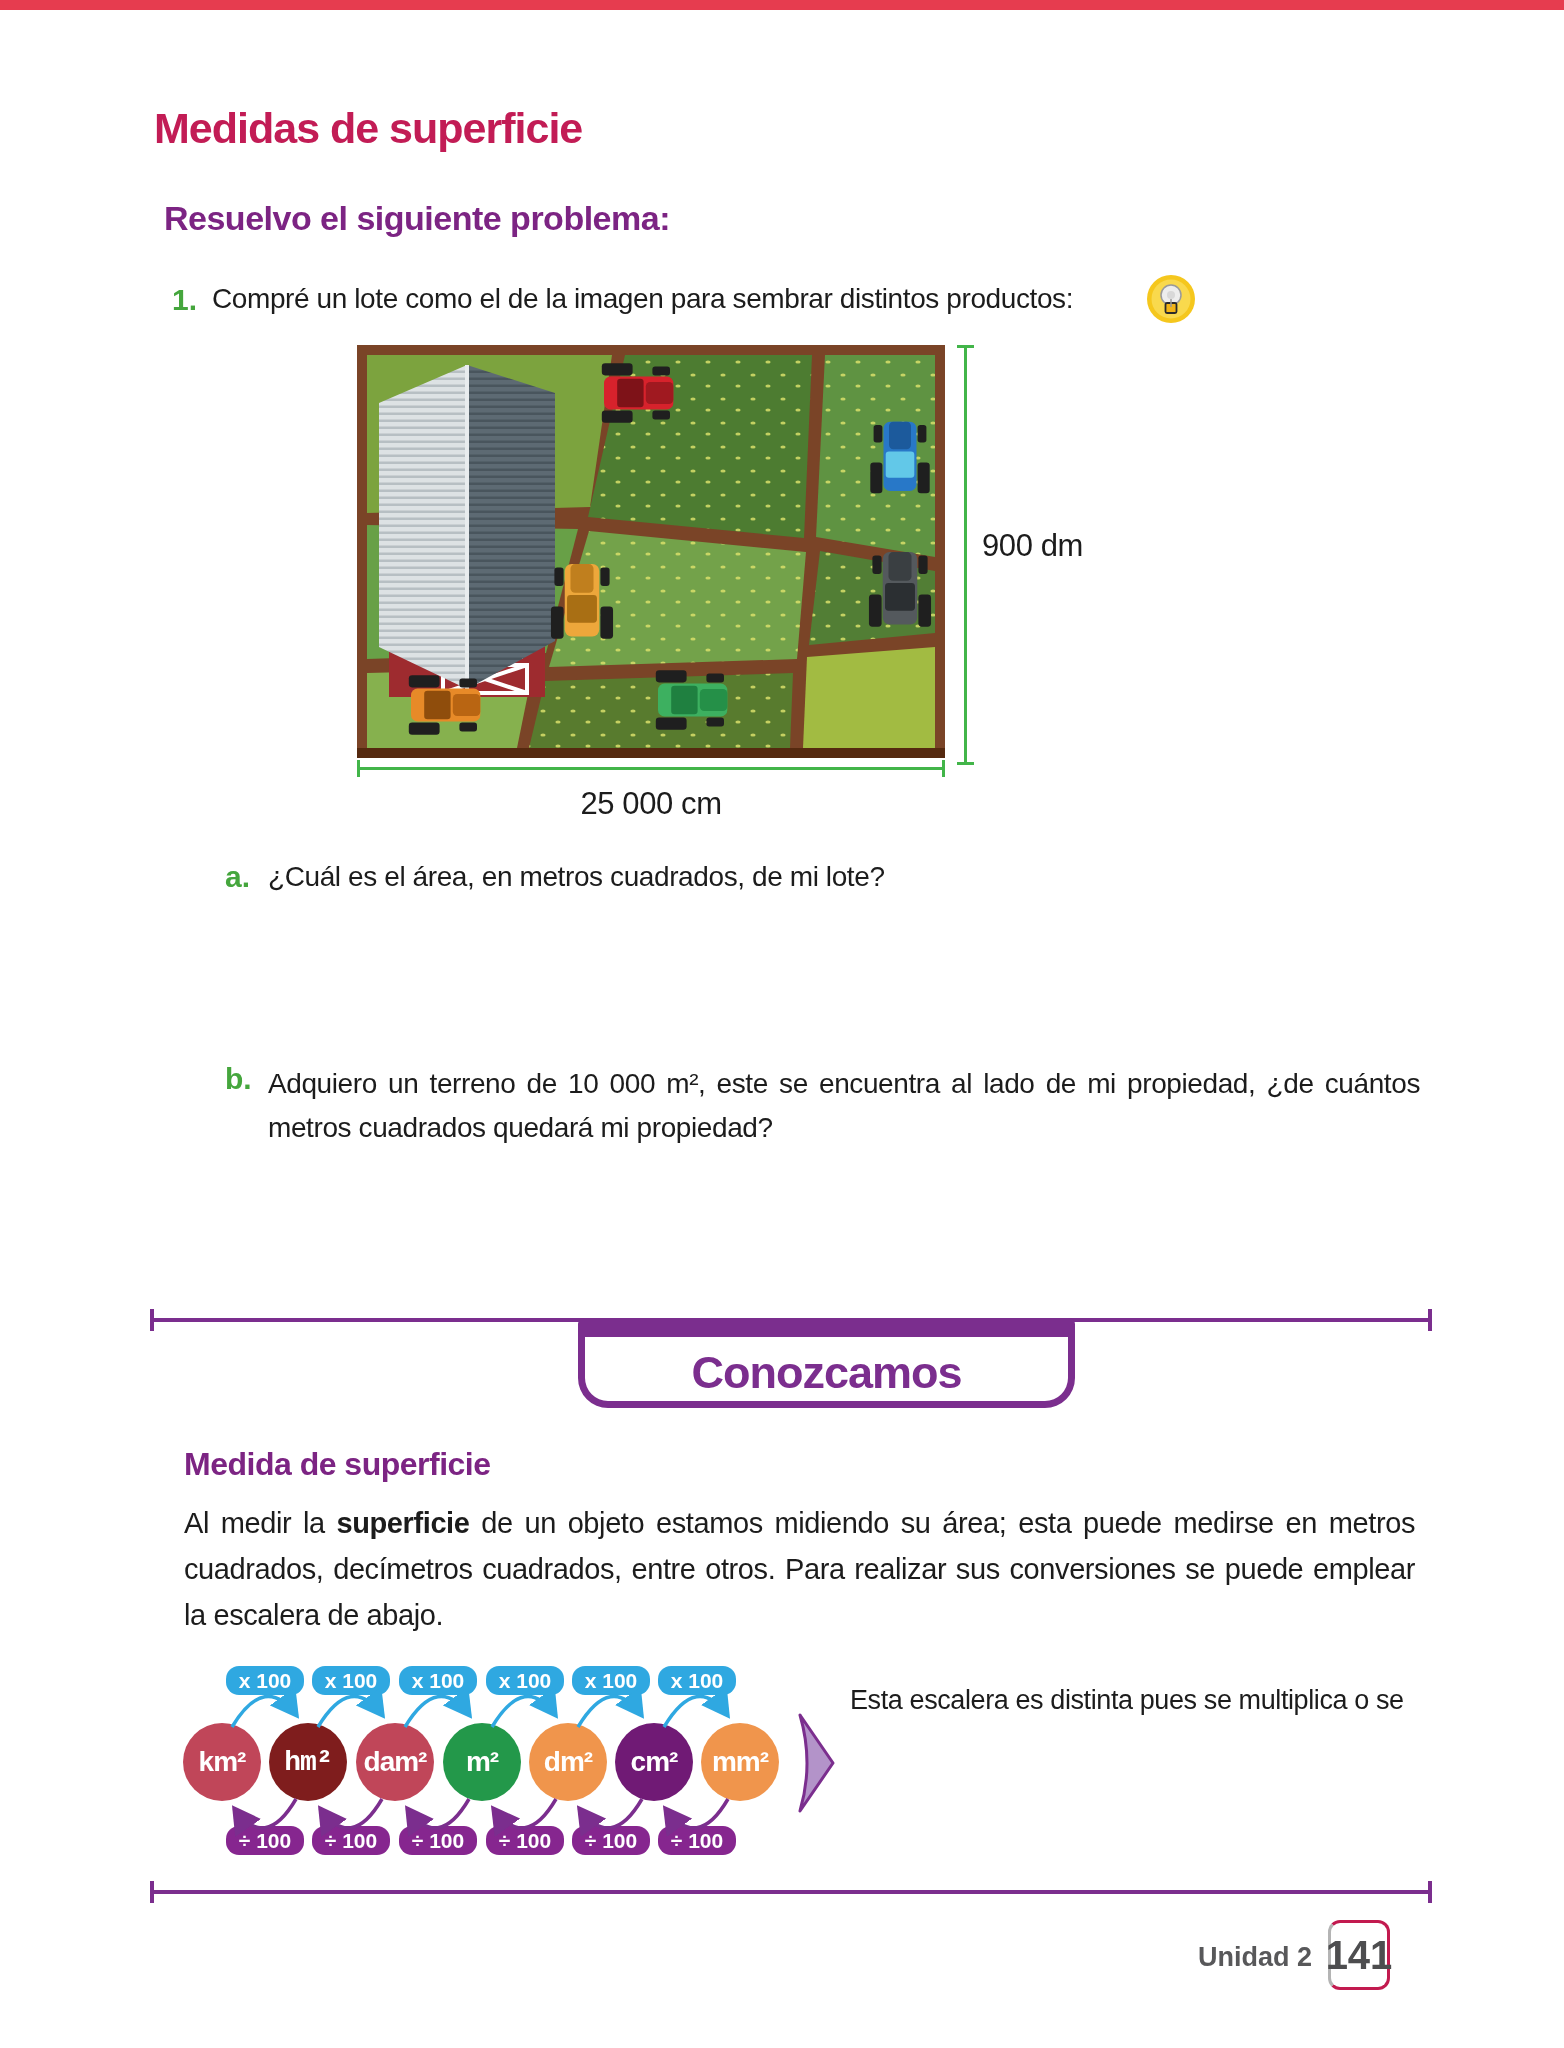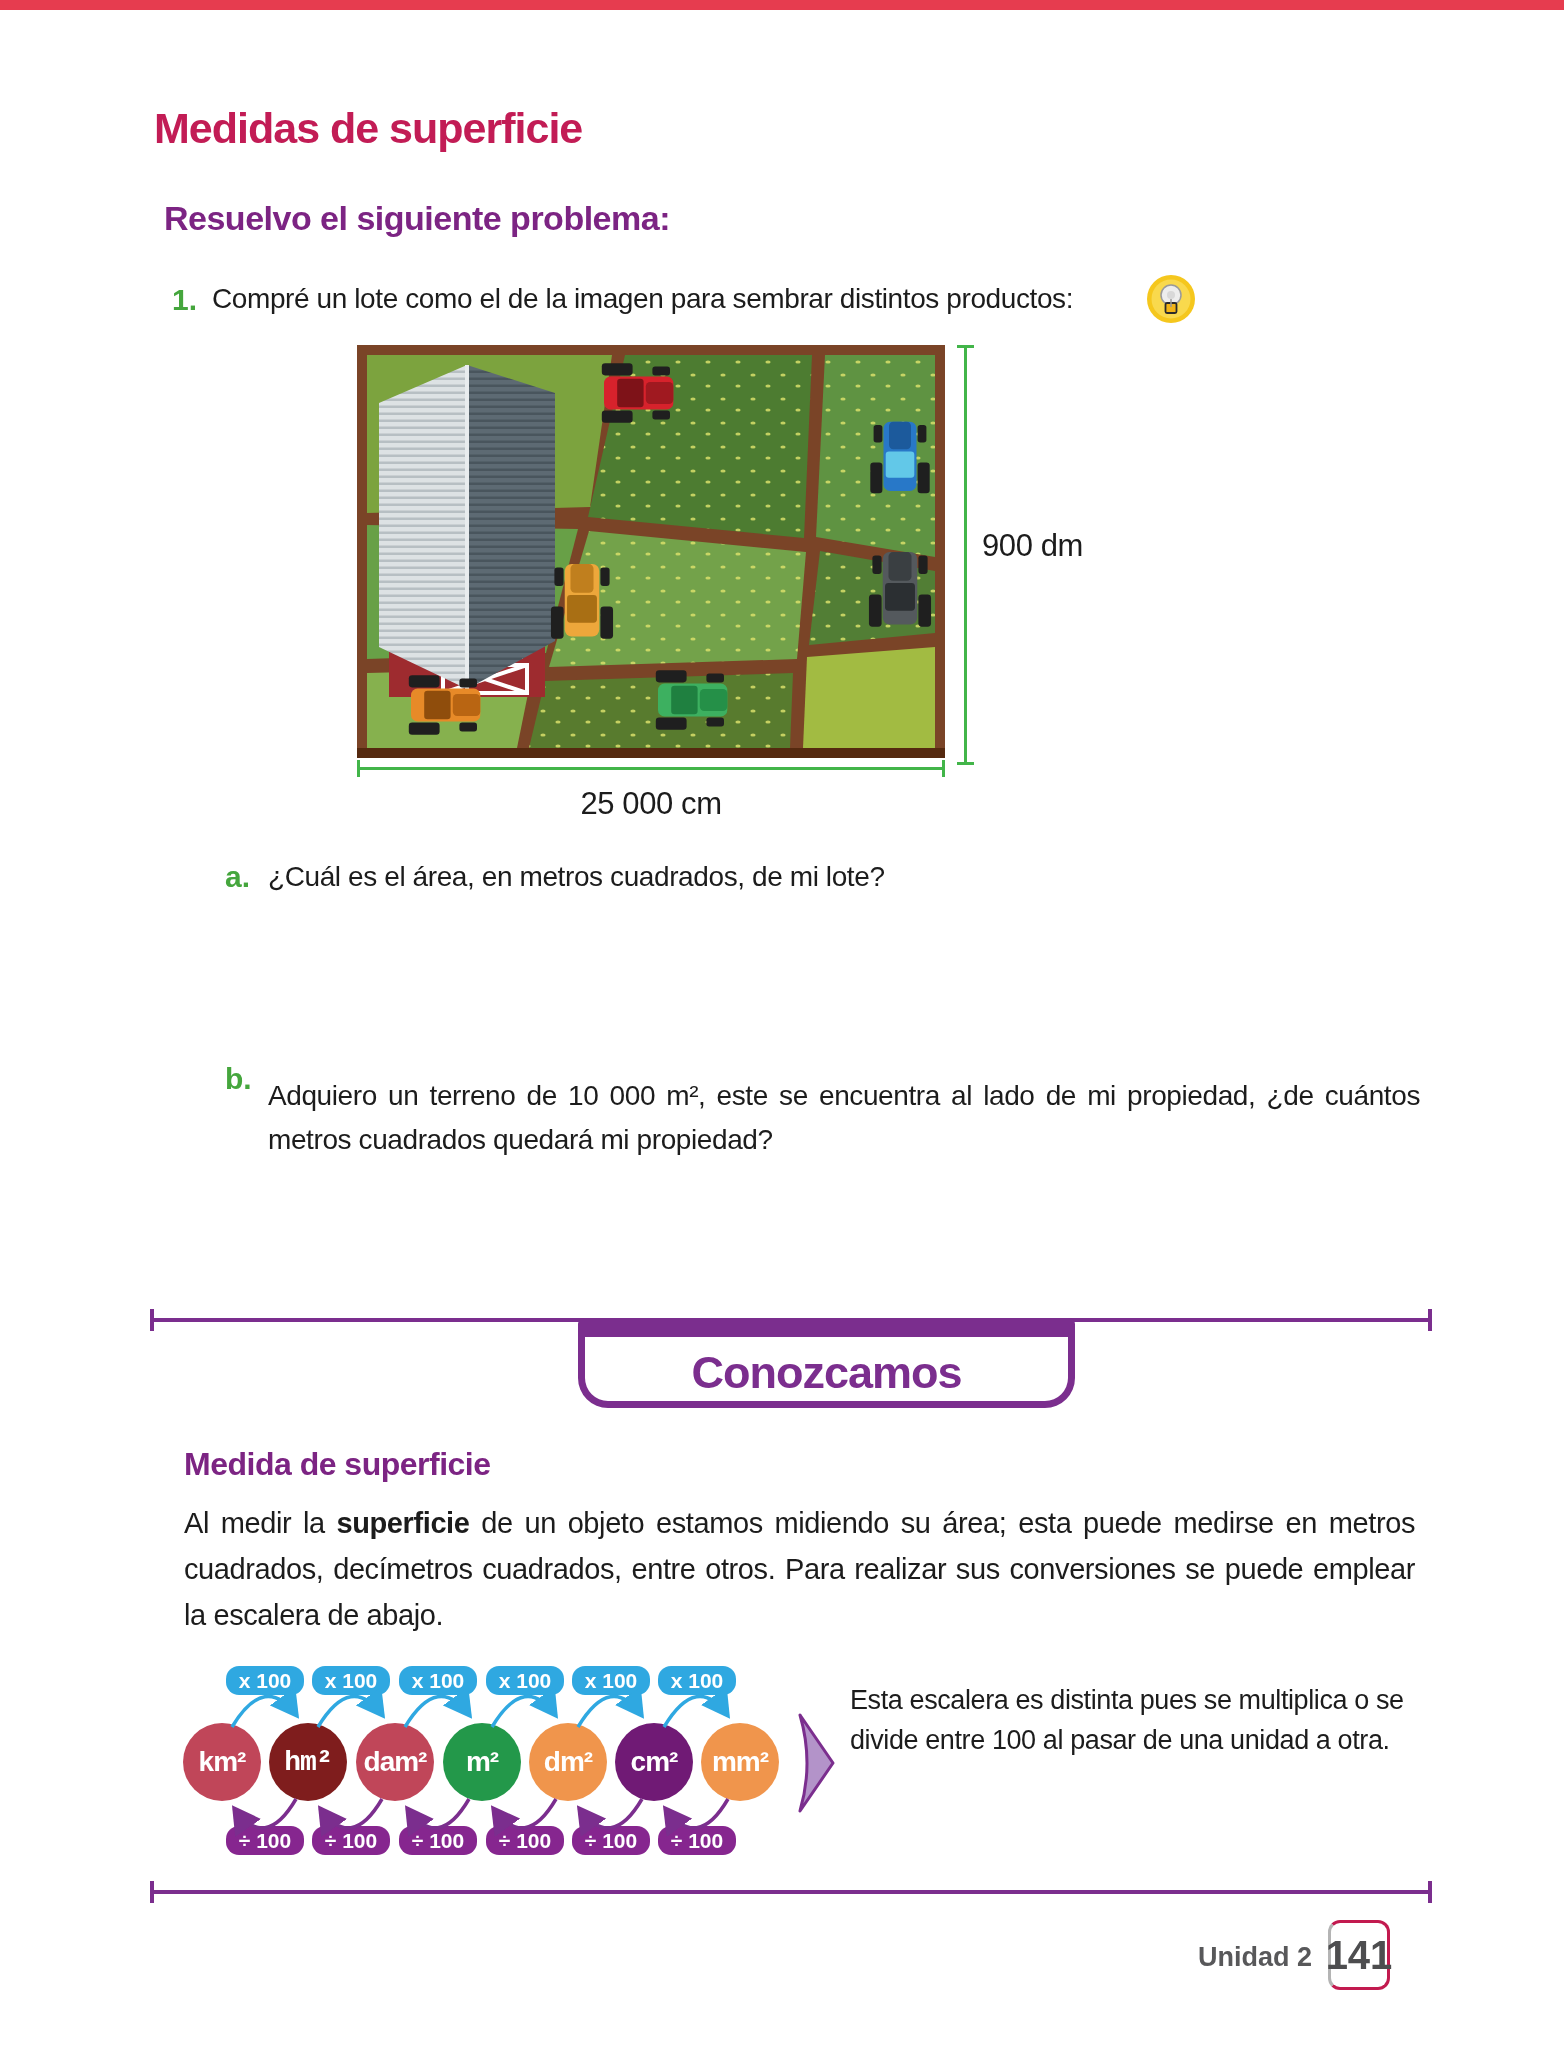--- a/index.html
+++ b/index.html
@@ -17,21 +17,21 @@
   .farm{left:357px;top:345px;width:588px;height:413px;}
   .dim-v{left:964px;top:345px;width:3px;height:420px;background:#42b549;}
   .dim-v .cap{position:absolute;left:-7px;width:17px;height:3px;background:#42b549;}
   .dim-h{left:357px;top:767px;width:588px;height:3px;background:#42b549;}
   .dim-h .cap{position:absolute;top:-7px;width:3px;height:17px;background:#42b549;}
   .label-900{left:982px;top:528px;font-size:31px;}
   .label-25000{left:357px;top:786px;width:588px;text-align:center;font-size:31px;}
   .qa-marker{left:225px;top:860px;}
   .qa-text{left:268px;top:861px;width:1000px;}
   .qb-marker{left:225px;top:1062px;}
-  .qb-text{left:268px;top:1062px;width:1152px;text-align:justify;line-height:44px;margin-top:12px;}
+  .qb-text{left:268px;top:1062px;width:1152px;text-align:justify;line-height:44px;}
   .divider{height:4px;background:#7b2e8e;}
   .divider .tick{position:absolute;width:4px;height:22px;top:-9px;background:#7b2e8e;}
   .div-top{left:152px;top:1318px;width:1278px;}
   .div-bottom{left:152px;top:1890px;width:1278px;}
   .conoz-box{left:578px;top:1318px;width:497px;height:90px;background:#ffffff;
              border:7px solid #7b2e8e;border-radius:6px 6px 30px 30px;box-sizing:border-box;}
   .conoz-topbar{position:absolute;left:0;top:0;width:100%;height:12px;background:#7b2e8e;}
   .conoz-text{position:absolute;left:0;top:22px;width:100%;text-align:center;
               font-size:45px;font-weight:bold;color:#7b2e8e;letter-spacing:-1px;}
   .heading2{left:184px;top:1446px;font-size:32px;font-weight:bold;color:#7c2483;letter-spacing:-0.5px;}
@@ -254,21 +254,20 @@
     <path d="M642,1799 Q611,1852 579,1808" marker-end="url(#ap)"></path>
     <path d="M728,1799 Q697,1852 665,1808" marker-end="url(#ap)"></path>
   </g>
 </svg>
 
 <svg class="abs big-arrow" viewBox="0 0 40 102">
   <path d="M3,3 Q17,51 3,99 L36,51 Z" fill="#b393c9" stroke="#7b2e8e" stroke-width="3" stroke-linejoin="round"></path>
 </svg>
 <div class="abs note">
   <span>Esta escalera es distinta pues se multiplica o se</span><br>
-  <span>divide entre 100 al pasar de una unidad a otra.</span>
 </div>
 
 <div class="abs divider div-bottom">
   <div class="tick" style="left:-2px;"></div>
     <div class="tick" style="right:-2px;"></div>
 </div>
 
 <div class="abs unidad">Unidad 2</div>
 <div class="abs pagebox">141</div>
 

